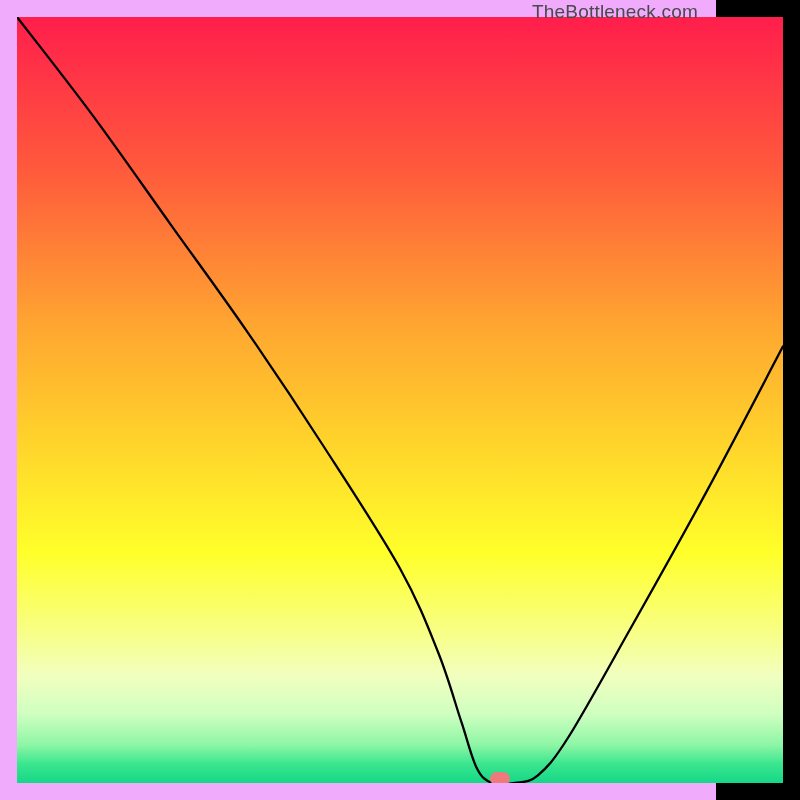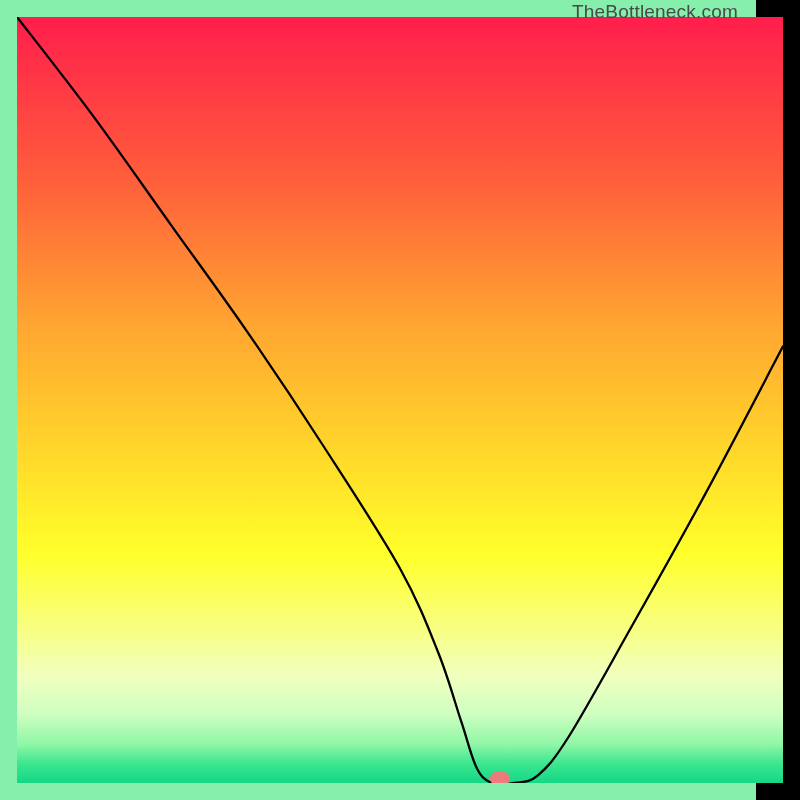--- a/index.html
+++ b/index.html
@@ -8,22 +8,21 @@
     width: 800px;
     height: 800px;
     background: #000;
     overflow: hidden;
     font-family: -apple-system, BlinkMacSystemFont, "Segoe UI", Arial, sans-serif;
   }
   .container {
     position: relative;
     width: 716px;
     height: 800px;
-    background: #86efac;
-    padding-left: 40px;
+    background: #f0abfc;
   }
   .plot-area {
     position: absolute;
     left: 17px;
     top: 17px;
     width: 766px;
     height: 766px;
     overflow: hidden;
   }
   .gradient-bg {

